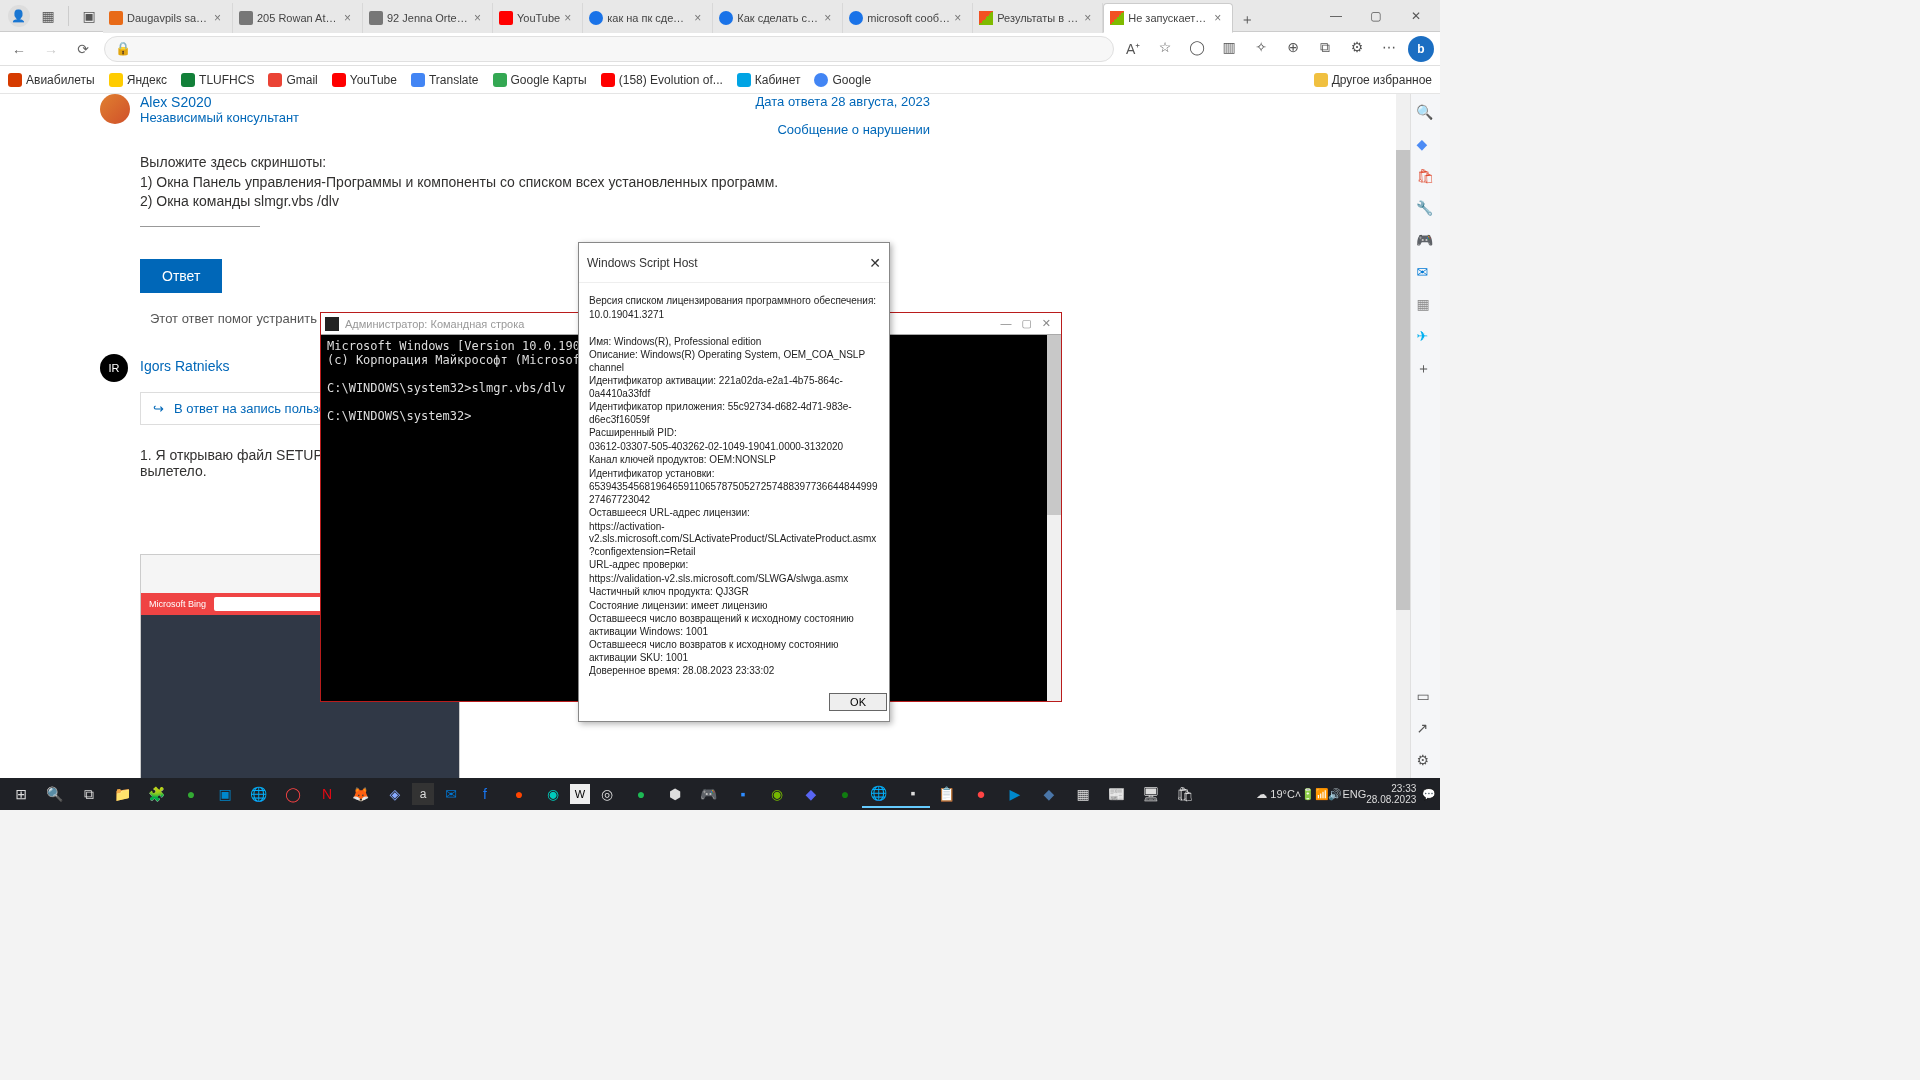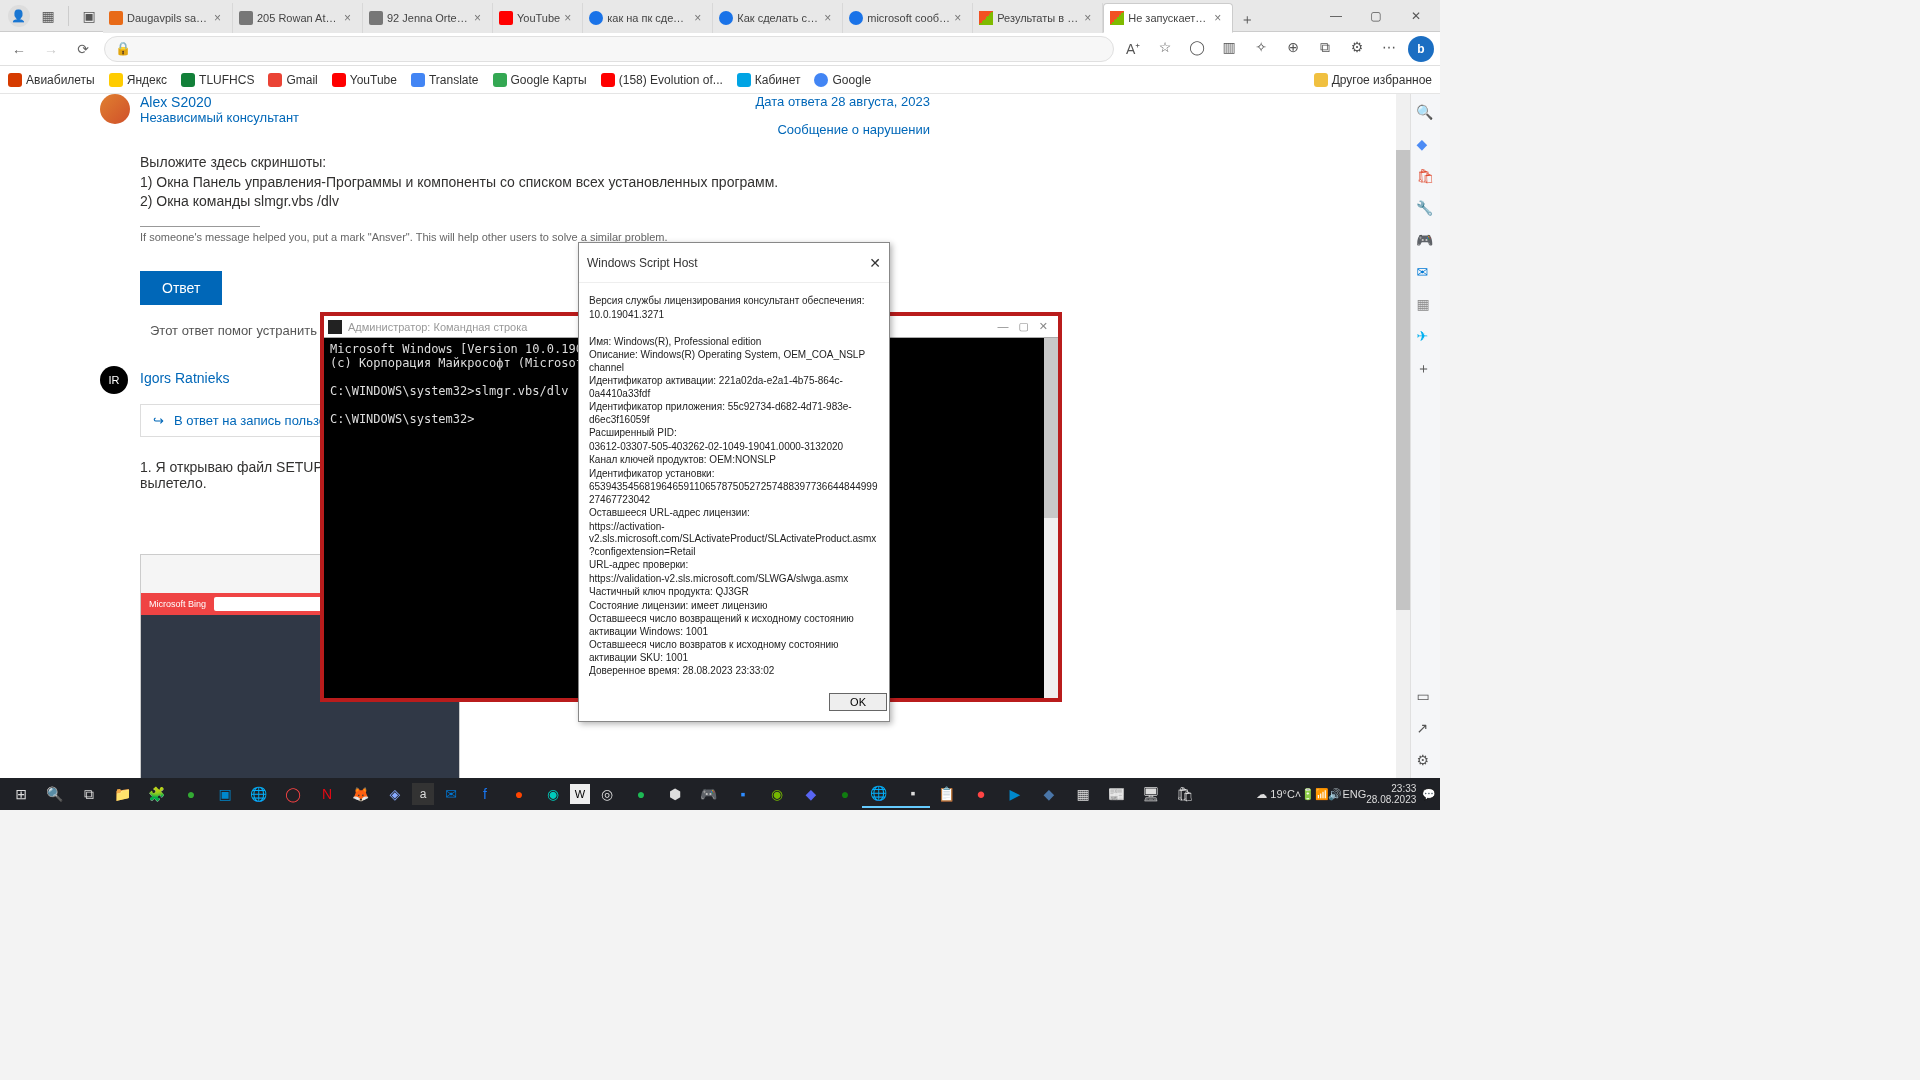--- a/index.html
+++ b/index.html
@@ -54,21 +54,21 @@
 .avatar2 { width:28px; height:28px; border-radius:50%; background:#000000; color:#fff; display:flex; align-items:center; justify-content:center; font-size:11px; position:absolute; left:0; top:0;}
 .second-post .author2 { padding-left:40px; color:#0067b8; font-size:14px; padding-top:4px;}
 .reply-to { margin:18px 0 0 40px; display:flex; align-items:center; gap:10px; border:1px solid #ddd; padding:8px 12px; width:740px; color:#0067b8; font-size:13px;}
 .second-body { padding-left:40px; margin-top:22px; font-size:14px; color:#323130;}
 
 
 .edge-sidebar { position:absolute; right:0; top:94px; bottom:32px; width:30px; background:#f5f6f8; border-left:1px solid #e0e0e0; display:flex; flex-direction:column; align-items:center; gap:14px; padding-top:10px;}
 .edge-sidebar span { width:18px; height:18px; font-size:14px; color:#555;}
 
 
-.cmd-window { position:absolute; left:320px; top:312px; width:742px; height:390px; background:#000; border:4px solid #b91c1c;}
+.cmd-window { position:absolute; left:320px; top:312px; width:742px; height:390px; background:#000; border:1px solid #b91c1c;}
 .cmd-title { background:#fff; height:22px; display:flex; align-items:center; padding:0 4px; font-size:11px; color:#999; border-bottom:1px solid #aaa;}
 .cmd-title .cmd-icon { width:14px; height:14px; background:#222; margin-right:6px;}
 .cmd-title .cmd-ctrl { margin-left:auto; display:flex; gap:10px; color:#888; padding-right:6px;}
 .cmd-body { padding:4px 6px; font-family:"Consolas",monospace; font-size:12px; color:#ddd; white-space:pre;}
 .cmd-scroll-track { position:absolute; right:0; top:22px; bottom:0; width:14px; background:#f0f0f0;}
 .cmd-scroll-thumb { position:absolute; right:0; top:22px; width:14px; height:180px; background:#c8c8c8;}
 
 
 .wsh-dialog { position:absolute; left:578px; top:242px; width:312px; background:#fff; border:1px solid #888; box-shadow:2px 2px 6px rgba(0,0,0,0.3); z-index:50;}
 .wsh-title { height:40px; display:flex; align-items:center; padding:0 8px; font-size:12px; color:#333; background:#fff; border-bottom:1px solid #eee;}
@@ -240,21 +240,20 @@
       <div class="role">Независимый консультант</div>
     </div>
     <div class="date">Дата ответа 28 августа, 2023</div>
     <div class="report">Сообщение о нарушении</div>
     <div class="post-body">
       <div>Выложите здесь скриншоты:</div>
       <div>1) Окна Панель управления-Программы и компоненты со списком всех установленных программ.</div>
       <div>2) Окна команды slmgr.vbs /dlv</div>
     </div>
     <div class="sig-sep"></div>
-    <div class="sig">If someone's message helped you, put a mark "Ansver". This will help other users to solve a similar problem.</div>
     <button class="answer-btn">Ответ</button>
     <div class="helpful">
       <span>Этот ответ помог устранить вашу проблему?</span>
       <a href="#">Да</a>
       <a href="#">Нет</a>
     </div>
   </div>
 
   <div class="second-post">
     <div class="avatar2">IR</div>
@@ -314,21 +313,21 @@
   <div class="cmd-scroll-track"></div>
   <div class="cmd-scroll-thumb"></div>
 </div>
 
 <div class="wsh-dialog">
   <div class="wsh-title">
     <span>Windows Script Host</span>
     <span class="wclose">✕</span>
   </div>
   <div class="wsh-body" id="wsh-body">
-      <p>Версия службы лицензирования консультант обеспечения:</p>
+      <p>Версия списком лицензирования программного обеспечения:</p>
       <p>10.0.19041.3271</p>
       <p>&nbsp;</p>
       <p>Имя: Windows(R), Professional edition</p>
       <p>Описание: Windows(R) Operating System, OEM_COA_NSLP channel</p>
       <p>Идентификатор активации: 221a02da-e2a1-4b75-864c-0a4410a33fdf</p>
       <p>Идентификатор приложения: 55c92734-d682-4d71-983e-d6ec3f16059f</p>
       <p>Расширенный PID:</p>
       <p>03612-03307-505-403262-02-1049-19041.0000-3132020</p>
       <p>Канал ключей продуктов: OEM:NONSLP</p>
       <p>Идентификатор установки:</p>

